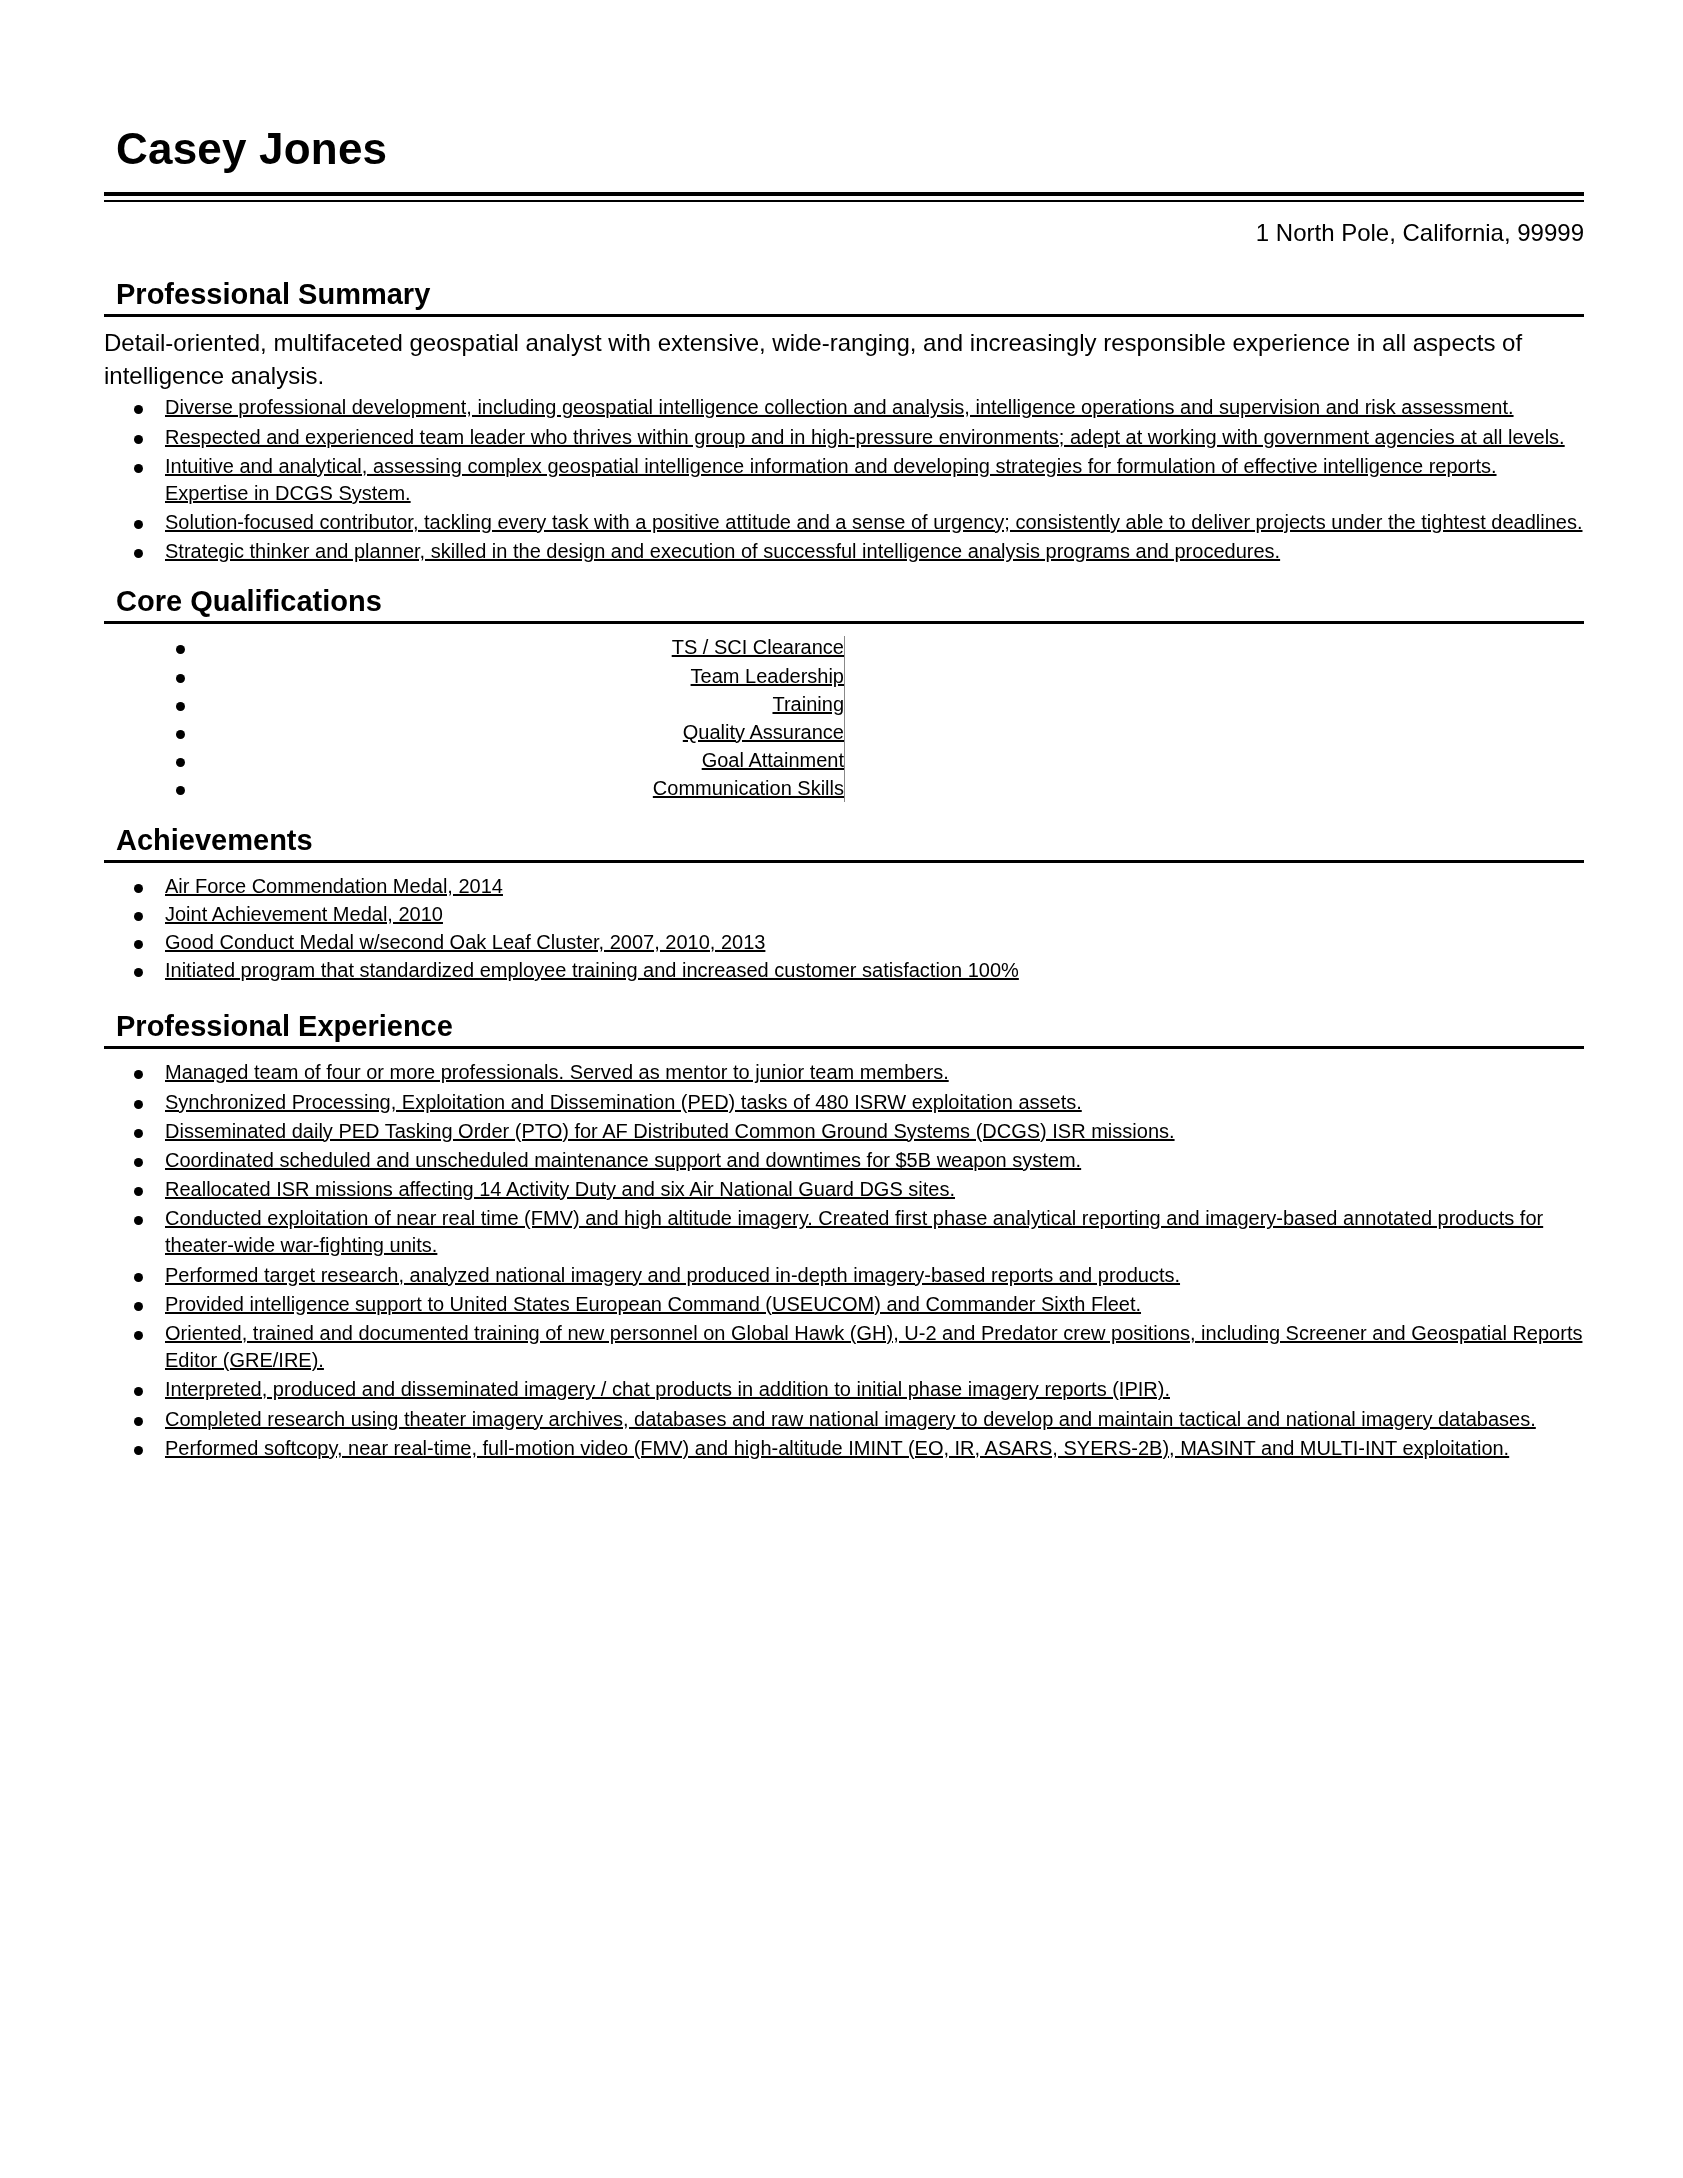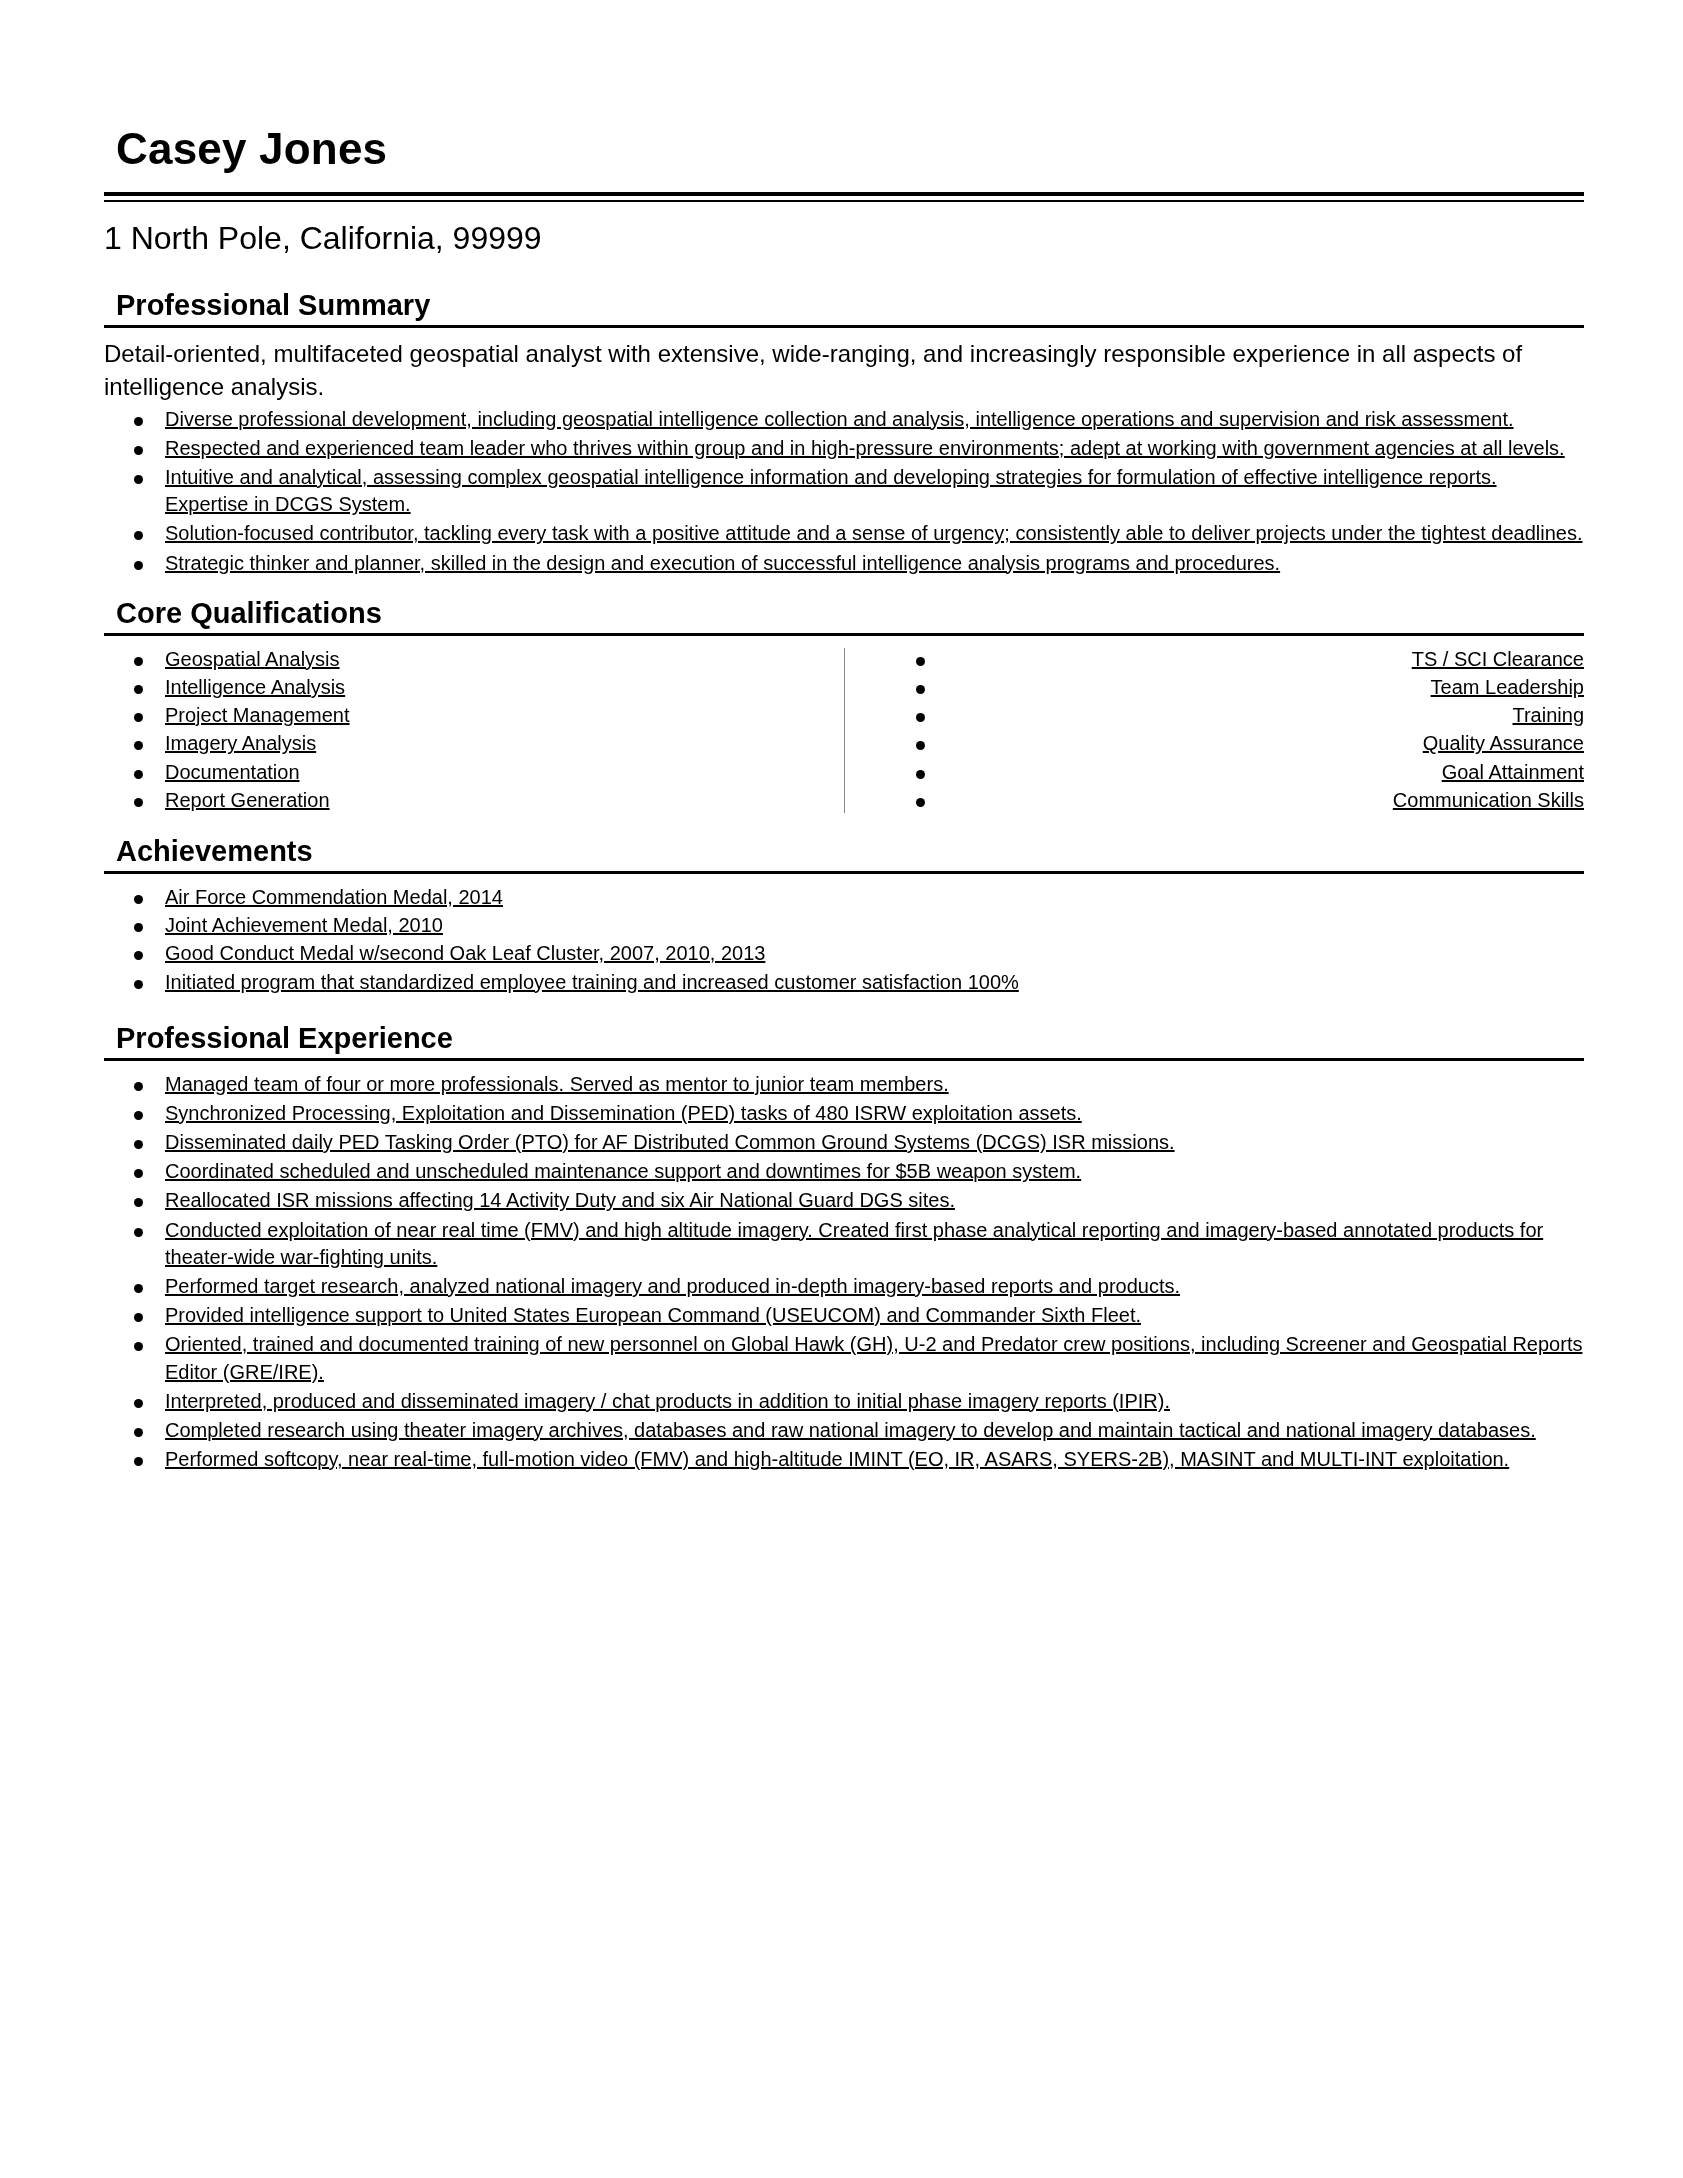--- a/index.html
+++ b/index.html
@@ -30,22 +30,22 @@
     letter-spacing: 0.2px;
     margin: 22px 0 18px 12px;
   }
   .rule-double {
     border-top: 4px solid #000;
     border-bottom: 2px solid #000;
     height: 4px;
     margin: 0 0 14px 0;
   }
   .contact {
-    text-align: left;
-    font-size: 32px;
+    text-align: right;
+    font-size: 24px;
     line-height: 1.42;
     margin-bottom: 28px;
   }
 
   
   .section { margin-bottom: 4px; }
   .section-title {
     font-size: 29px;
     font-weight: bold;
     margin: 0 0 3px 12px;
@@ -135,30 +135,20 @@
     </ul>
   </div>
 
   <div class="spacer-sm"></div>
 
   <div class="section">
     <div class="section-title">Core Qualifications</div>
     <div class="section-rule"></div>
     <div class="two-col">
       <div class="col-divider"></div>
-      <div class="col left">
-        <ul class="bullets tight">
-          <li>Geospatial Analysis</li>
-          <li>Intelligence Analysis</li>
-          <li>Project Management</li>
-          <li>Imagery Analysis</li>
-          <li>Documentation</li>
-          <li>Report Generation</li>
-        </ul>
-      </div>
       <div class="col right">
         <ul class="bullets tight">
           <li>TS / SCI Clearance</li>
           <li>Team Leadership</li>
           <li>Training</li>
           <li>Quality Assurance</li>
           <li>Goal Attainment</li>
           <li>Communication Skills</li>
         </ul>
       </div>

